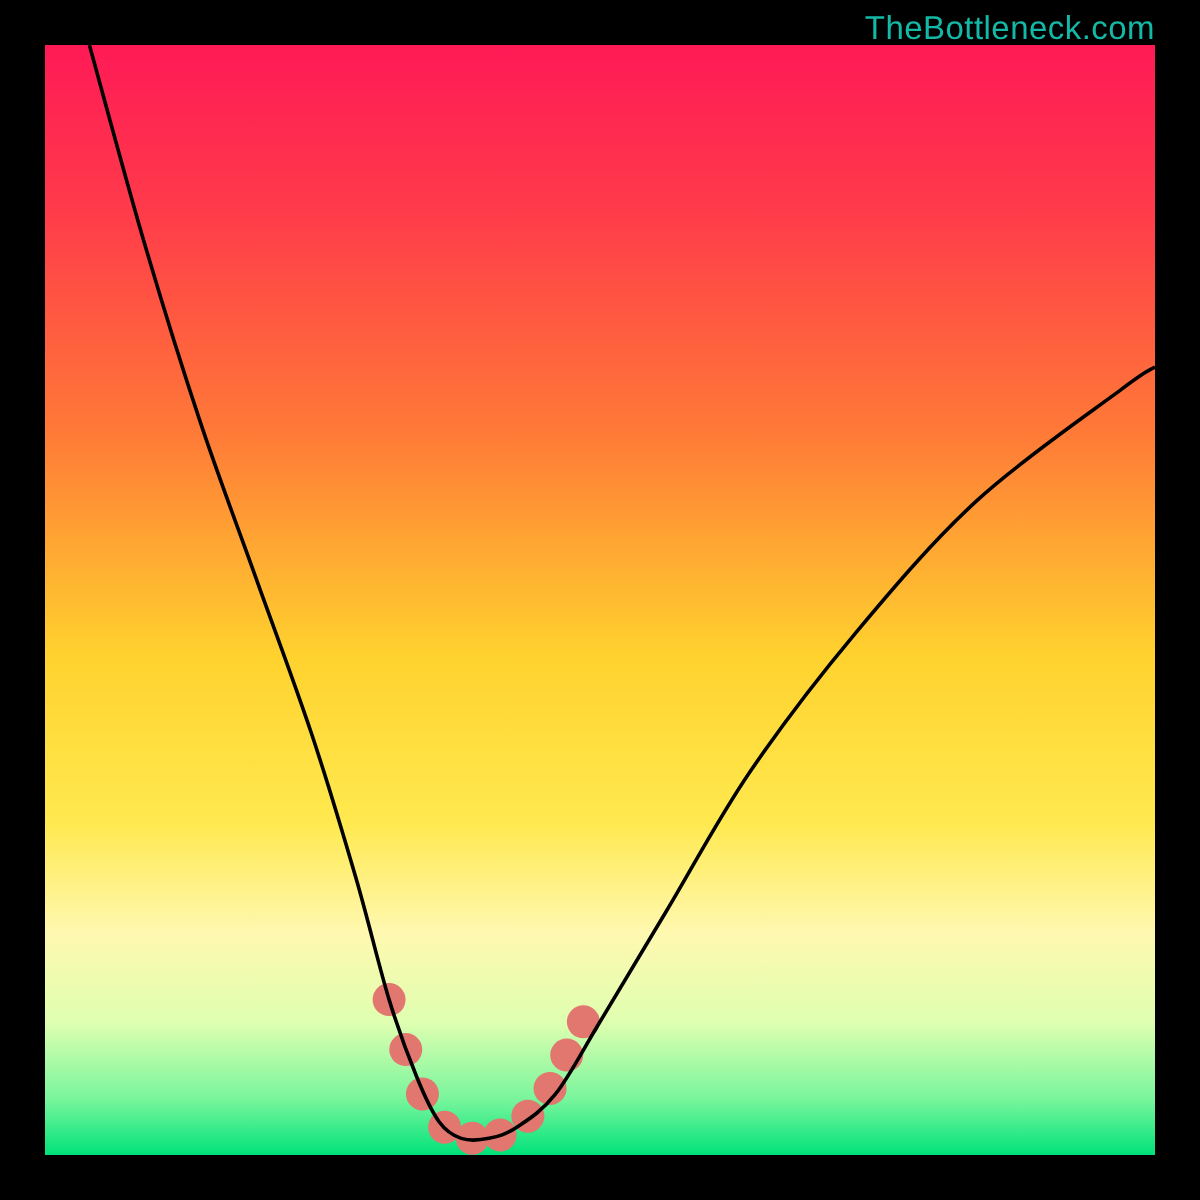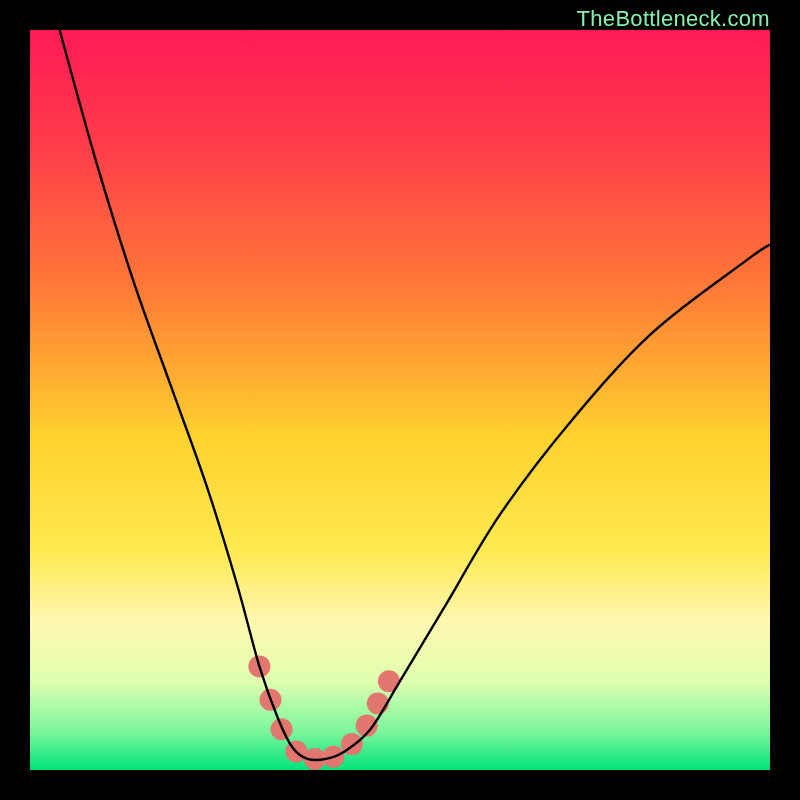--- a/index.html
+++ b/index.html
@@ -16,21 +16,21 @@
     left: 30px;
     top: 30px;
     width: 740px;
     height: 740px;
     overflow: hidden;
   }
   #watermark {
     position: absolute;
     top: 6px;
     right: 30px;
-    color: #86efac;
+    color: #14b8a6;
     font-size: 22px;
     font-weight: 500;
     letter-spacing: 0.3px;
   }
   svg {
     display: block;
   }
 </style>
 </head>
 <body>

